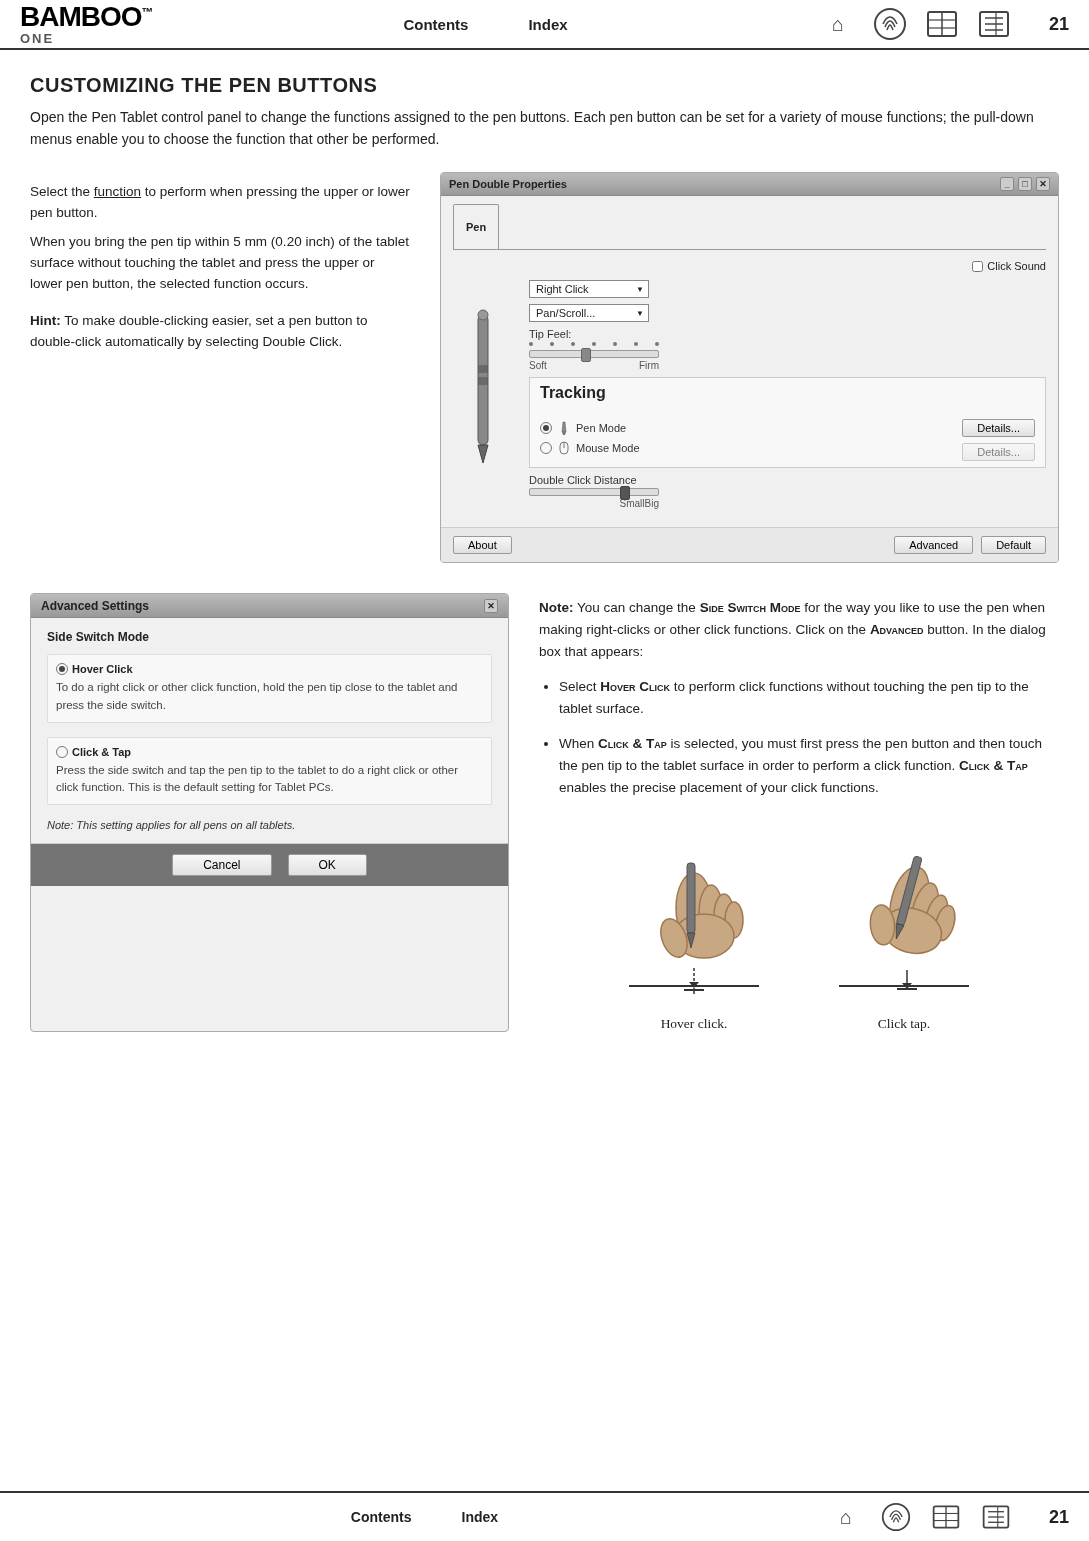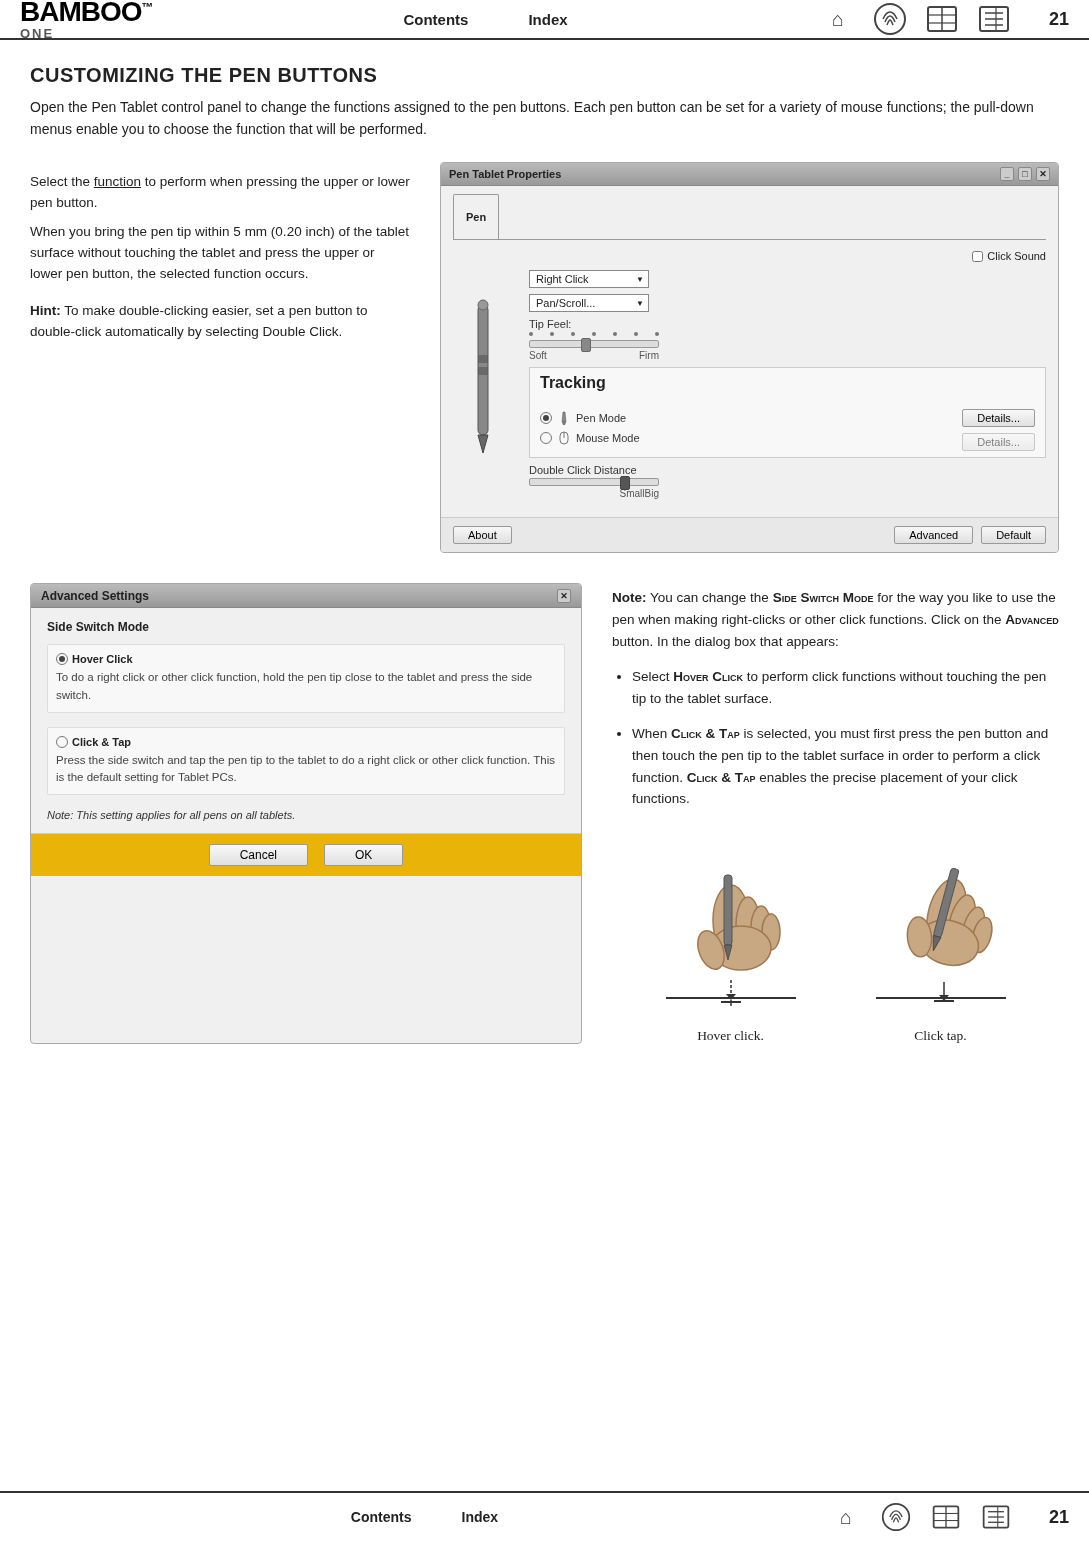--- a/index.html
+++ b/index.html
@@ -12,21 +12,21 @@
       color: #222;
       position: relative;
     }
 
     
     .header {
       display: flex;
       align-items: center;
       padding: 8px 20px;
       border-bottom: 2px solid #333;
-      height: 40px;
+      height: 50px;
     }
     .logo {
       width: 130px;
     }
     .logo-bamboo {
       font-size: 28px;
       font-weight: 900;
       letter-spacing: -1px;
       color: #000;
       line-height: 1;
@@ -355,21 +355,21 @@
 
     
     .section-bottom {
       display: flex;
       gap: 30px;
       margin-top: 10px;
     }
 
     
     .dialog-advanced {
-      width: 552px;
+      width: 479px;
       flex-shrink: 0;
       border: 1px solid #aaa;
       border-radius: 4px;
       background: #f0f0f0;
       font-size: 12px;
       overflow: hidden;
     }
     .adv-title-bar {
       background: linear-gradient(to bottom, #bbb, #999);
       padding: 4px 10px;
@@ -407,21 +407,21 @@
       color: #333;
       margin-top: 10px;
       font-style: italic;
     }
     .adv-footer {
       display: flex;
       justify-content: center;
       gap: 16px;
       padding: 10px;
       border-top: 1px solid #ccc;
-      background: #eab308;
+      background: #737373;
     }
     .adv-btn {
       background: linear-gradient(to bottom, #f8f8f8, #e0e0e0);
       border: 1px solid #999;
       padding: 3px 30px;
       font-size: 12px;
       cursor: pointer;
       border-radius: 2px;
     }
 
@@ -543,38 +543,38 @@
       </svg>
     </span>
     <span class="header-page-num">21</span>
   </div>
 </div>
 
 <div class="main">
 
   <div class="page-title">CUSTOMIZING THE PEN BUTTONS</div>
 
-  <div class="intro-text">Open the Pen Tablet control panel to change the functions assigned to the pen buttons.  Each pen button can be set for a variety of mouse functions; the pull-down menus enable you to choose the function that will be performed.</div>
+  <div class="intro-text">Open the Pen Tablet control panel to change the functions assigned to the pen buttons.  Each pen button can be set for a variety of mouse functions; the pull-down menus enable you to choose the function that other be performed.</div>
 
   <div class="section-top">
 
     <div class="left-col">
       <p>
         Select the <span class="underline">function</span> to perform when pressing  the upper or lower pen button.
       </p>
       <p>When you bring the pen tip within 5 mm (0.20 inch) of the tablet surface without touching the tablet and press the upper or lower pen button, the selected function occurs.</p>
       <p class="hint-text">
         <strong>Hint:</strong>
         <span> To make double-clicking easier, set a pen button to double-click automatically by selecting Double Click.</span>
       </p>
     </div>
 
     <div class="dialog-pen-tablet">
       <div class="dialog-title-bar">
-        <span>Pen Tablet Properties</span>
+        <span>Pen Double Properties</span>
         <div class="win-btns">
           <span class="win-btn">_</span>
           <span class="win-btn">□</span>
           <span class="win-btn">✕</span>
         </div>
       </div>
       <div class="dialog-body">
         <div class="tab-bar">
           <div class="tab active">Pen</div>
         </div>

